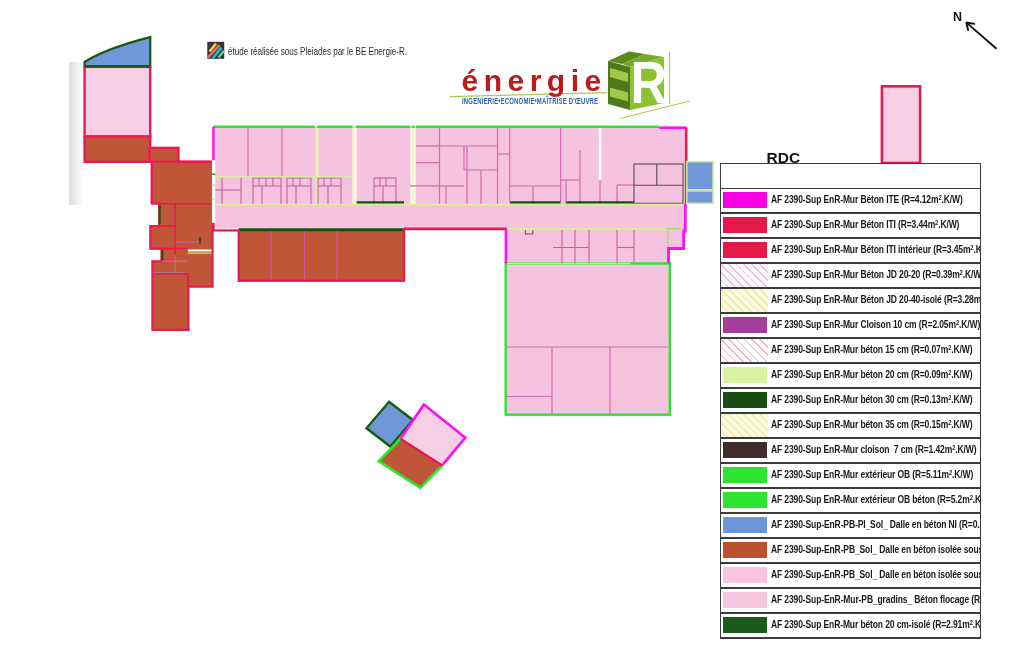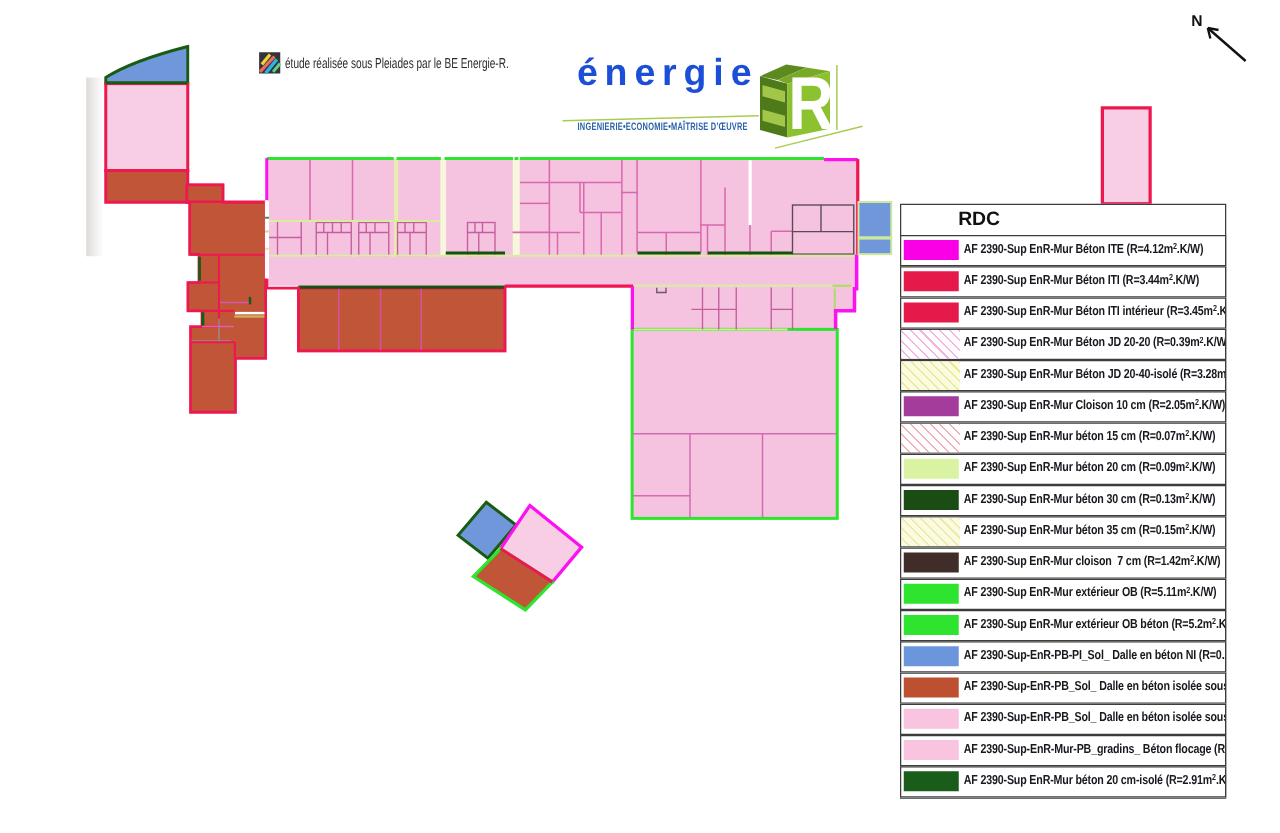--- a/index.html
+++ b/index.html
@@ -209,27 +209,27 @@
     <polygon points="608,61 630,67 630,110 608,104" fill="#4e7a1a"></polygon>
     <polygon points="630,67 664,57 664,103 630,110" fill="#8cc22f"></polygon>
     <polygon points="610,68 628,73 628,82 610,77" fill="#a2c748"></polygon>
     <polygon points="610,87.5 628,92.5 628,101.5 610,96.5" fill="#a2c748"></polygon>
     <text transform="translate(630.5,103) scale(0.84,1)" font-size="60" font-weight="bold" fill="#ffffff" font-family="Liberation Sans, sans-serif">R</text>
   </g>
 </svg>
 
 <div class="abs" style="left:228px;top:44.8px;font-size:11.5px;color:#2b2b2b;white-space:nowrap;transform:scaleX(0.70);transform-origin:0 0;">étude réalisée sous Pleiades par le BE Energie-R.</div>
 
-<div class="abs" style="left:461.5px;top:42px;font-size:30px;font-weight:bold;color:#1d4ed8;letter-spacing:5.5px;white-space:nowrap;">énergie</div>
+<div class="abs" style="left:461.5px;top:64px;font-size:30px;font-weight:bold;color:#b91c1c;letter-spacing:5.5px;white-space:nowrap;">énergie</div>
 
 <div class="abs" style="left:462px;top:96.2px;font-size:8.6px;font-weight:bold;color:#2a62ac;letter-spacing:0.3px;white-space:nowrap;transform:scaleX(0.69);transform-origin:0 0;">INGENIERIE•ECONOMIE•MAÎTRISE D'ŒUVRE</div>
 
 <div class="abs" style="left:719.7px;top:162.5px;width:259.4px;height:474.5px;border:1.2px solid #3c3c3c;background:#fff;"></div>
 
-<div class="abs" style="left:766.5px;top:167px;font-size:15.5px;font-weight:bold;color:#111;">RDC</div>
+<div class="abs" style="left:766.5px;top:149px;font-size:15.5px;font-weight:bold;color:#111;">RDC</div>
 
 <div class="row" style="top:187.8px">
       <div class="sw" style="background:#fa00e6"></div>
       <div class="tx">AF 2390-Sup EnR-Mur Béton ITE (R=4.12m<sup>2</sup>.K/W)</div>
     </div>
 
 <div class="row" style="top:212.8px">
       <div class="sw" style="background:#e6194b"></div>
       <div class="tx">AF 2390-Sup EnR-Mur Béton ITI (R=3.44m<sup>2</sup>.K/W)</div>
     </div>

